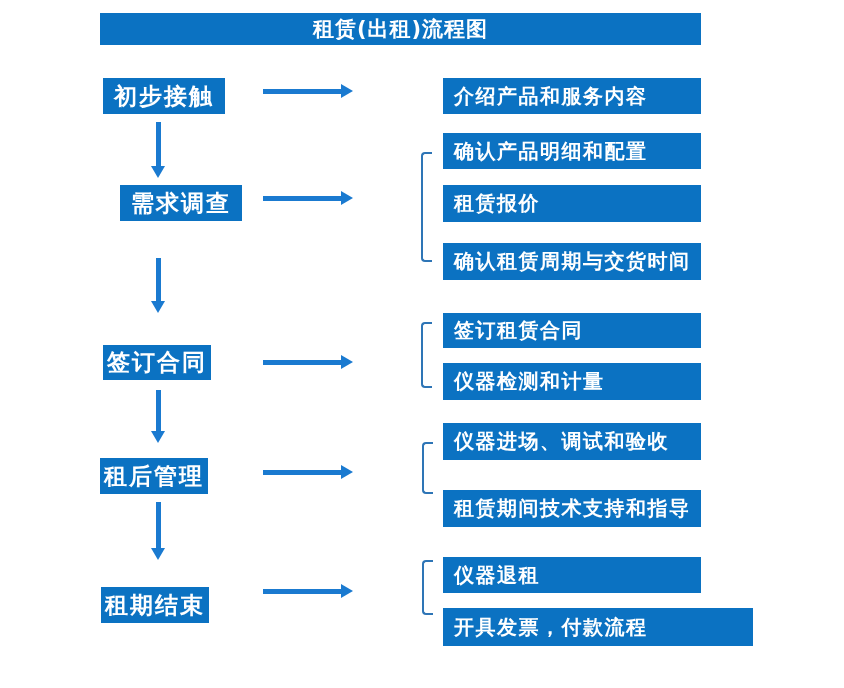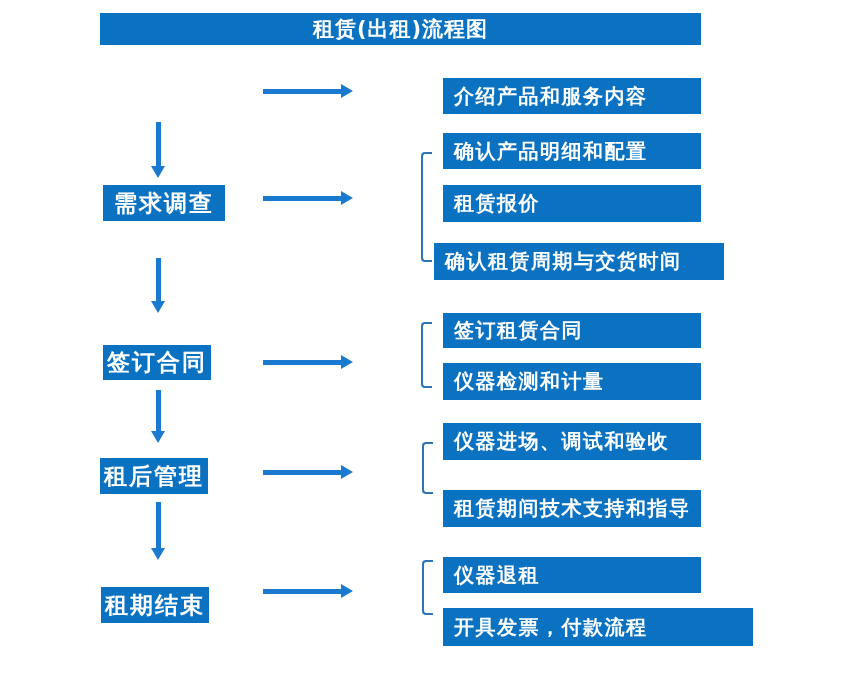--- a/index.html
+++ b/index.html
@@ -92,21 +92,22 @@
     background: transparent;
   }
 </style>
 </head>
 <body>
 
 <div class="canvas">
 
   <div class="title-bar">租赁(出租)流程图</div>
 
-  <div class="box step" style="left:103px; top:185px; width:122px; height:36px;">需求调查</div>
+  <div class="box step" style="left:103px; top:78px;  width:122px; height:36px;">初步接触</div>
+  <div class="box step" style="left:120px; top:185px; width:122px; height:36px;">需求调查</div>
   <div class="box step" style="left:103px; top:345px; width:108px; height:35px;">签订合同</div>
   <div class="box step" style="left:100px; top:458px; width:108px; height:36px;">租后管理</div>
   <div class="box step" style="left:101px; top:587px; width:108px; height:36px;">租期结束</div>
 
   <div class="v-arrow" style="top:122px; height:44px;"></div>
   <div class="v-arrow" style="top:258px; height:43px;"></div>
   <div class="v-arrow" style="top:390px; height:41px;"></div>
   <div class="v-arrow" style="top:502px; height:46px;"></div>
 
   <div class="h-arrow" style="top:89px;"></div>
@@ -117,21 +118,21 @@
 
   <div class="bracket" style="left:421px; top:152px; height:110px;"></div>
   <div class="bracket" style="left:421px; top:322px; height:66px;"></div>
   <div class="bracket" style="left:422px; top:442px; height:52px;"></div>
   <div class="bracket" style="left:422px; top:560px; height:55px;"></div>
 
   <div class="box detail" style="left:443px; top:78px;  width:258px; height:36px;">介绍产品和服务内容</div>
 
   <div class="box detail" style="left:443px; top:133px; width:258px; height:36px;">确认产品明细和配置</div>
   <div class="box detail" style="left:443px; top:185px; width:258px; height:37px;">租赁报价</div>
-  <div class="box detail" style="left:434px; top:243px; width:290px; height:37px;">确认租赁周期与交货时间</div>
+  <div class="box detail" style="left:443px; top:243px; width:258px; height:37px;">确认租赁周期与交货时间</div>
 
   <div class="box detail" style="left:443px; top:313px; width:258px; height:35px;">签订租赁合同</div>
   <div class="box detail" style="left:443px; top:363px; width:258px; height:37px;">仪器检测和计量</div>
 
   <div class="box detail" style="left:443px; top:423px; width:258px; height:37px;">仪器进场、调试和验收</div>
   <div class="box detail" style="left:443px; top:490px; width:258px; height:37px;">租赁期间技术支持和指导</div>
 
   <div class="box detail" style="left:443px; top:557px; width:258px; height:36px;">仪器退租</div>
   <div class="box detail" style="left:443px; top:608px; width:310px; height:38px;">开具发票，付款流程</div>
 

